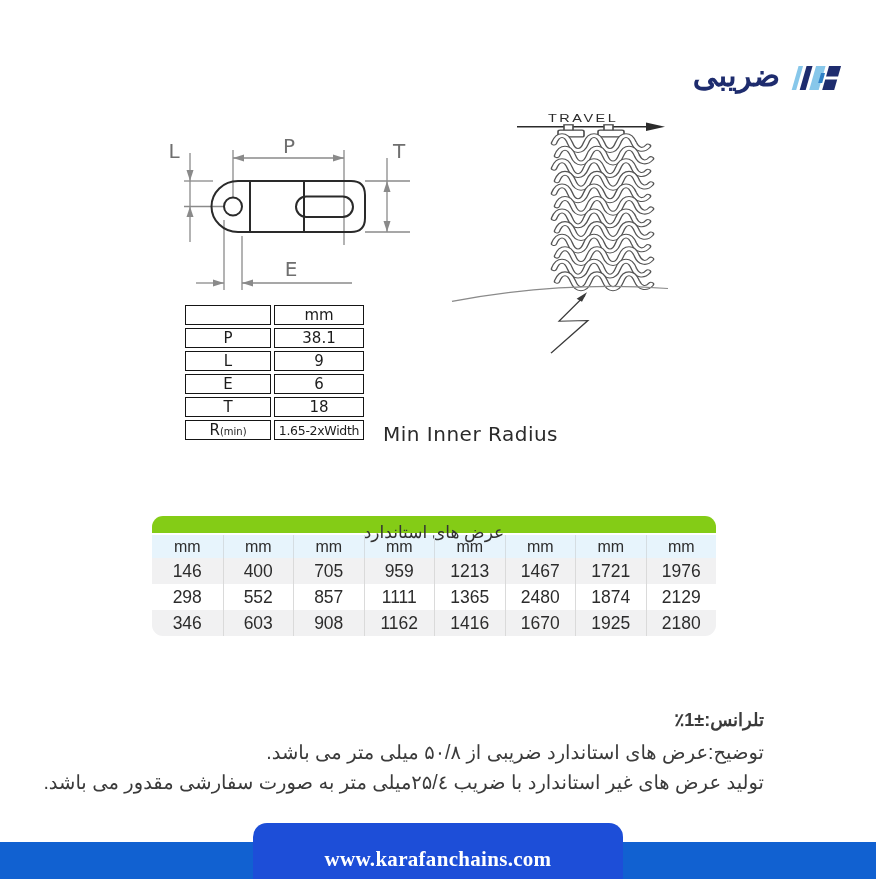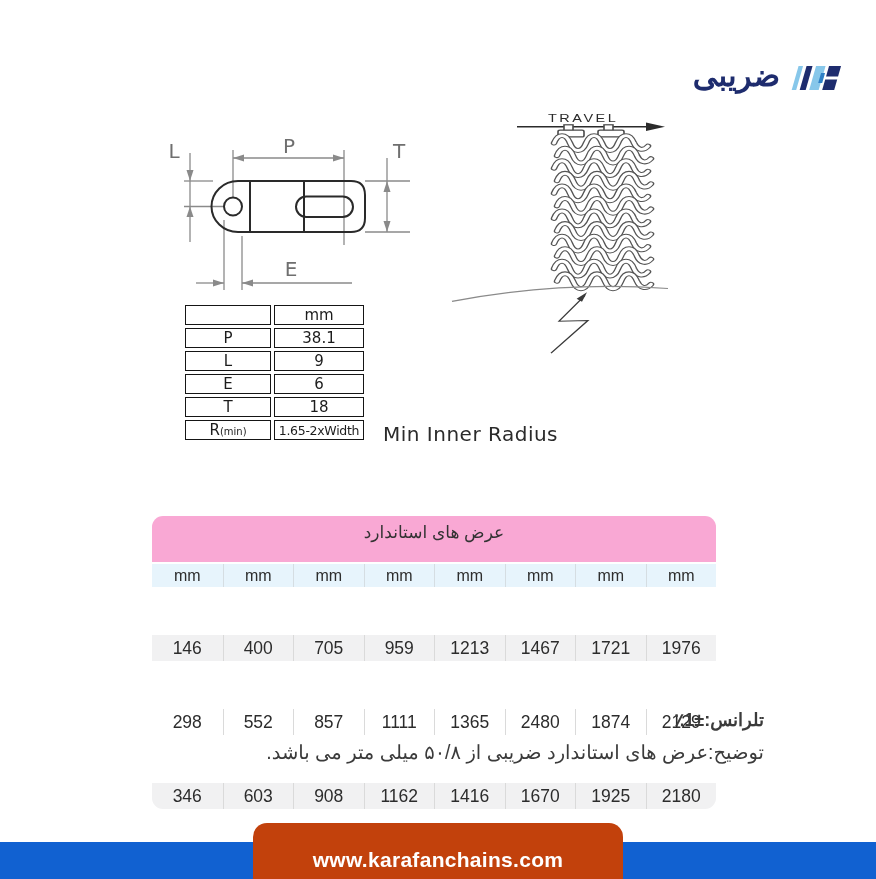--- a/index.html
+++ b/index.html
@@ -20,27 +20,27 @@
   .spec { position:absolute; left:182px; top:302px; border-collapse:separate; border-spacing:3px 3px;
           font-family:"DejaVu Sans", sans-serif; }
   .spec td { border:1.5px solid #151515; height:19px; text-align:center; vertical-align:middle;
              font-size:15px; color:#1c1c1c; padding:0 2px; }
   .spec td.c1 { width:86px; }
   .spec td.c2 { width:90px; }
   .spec .sub { font-size:10px;margin-top:44px; }
   .spec .fit { font-size:12.5px; letter-spacing:-0.3px; }
   
   .wt { position:absolute; left:152px; top:516px; width:564px; border-radius:11px; overflow:hidden; }
-  .wt-title { height:48px; line-height:33px; background:#f9a8d4; border-bottom:2px solid #ffffff;
+  .wt-title { height:19px; line-height:33px; background:#84cc16; border-bottom:2px solid #ffffff;
               text-align:center; direction:rtl; font-size:17px; color:#333333; }
   .wt-head { display:grid; grid-template-columns:repeat(8,1fr); background:#e7f4fc; height:23px; }
   .wt-head span { display:flex; align-items:center; justify-content:center; font-size:16px; color:#2d2d2d;
                   border-left:1px solid #d5dde2; }
   .wt-head span:first-child { border-left:none; }
-  .wt-row { display:grid; grid-template-columns:repeat(8,1fr); height:26px;margin-top:48px; }
+  .wt-row { display:grid; grid-template-columns:repeat(8,1fr); height:26px; }
   .wt-row:nth-child(odd) { background:#f1f1f2; }
   .wt-row:nth-child(even) { background:#ffffff; }
   .wt-row span { display:flex; align-items:center; justify-content:center; font-size:17.5px; color:#2c2c2c;
                  border-left:1px solid #dadada; }
   .wt-row span:first-child { border-left:none; }
   
   .notes { position:absolute; top:709px; right:112px; direction:rtl; text-align:right; color:#3b3b3b; }
   .note-1 { font-size:18px; margin-bottom:10px; white-space:nowrap;font-weight:bold; }
   .note-2 { font-size:19.5px; margin-bottom:7px; white-space:nowrap; }
   .note-3 { font-size:19.5px; white-space:nowrap; }
@@ -253,18 +253,19 @@
         <span>1670</span>
         <span>1925</span>
         <span>2180</span>
       </div>
     </div>
 </div>
 
 <div class="notes">
   <div class="note-1">تلرانس:±1٪</div>
   <div class="note-2">توضیح:عرض های استاندارد ضریبی از ۵۰/۸ میلی متر می باشد.</div>
+  <div class="note-3">تولید عرض های غیر استاندارد با ضریب ۲۵/٤میلی متر به صورت سفارشی مقدور می باشد.</div>
 </div>
 
 <div class="footer-bar" style="background: rgb(17, 97, 209);"></div>
-<div class="footer-tab" style="background: #c2410c;">
+<div class="footer-tab" style="background: #1d4ed8; font-family: Liberation Serif, serif;">
   <span class="footer-url">www.karafanchains.com</span>
 </div>
 
 </body></html>

